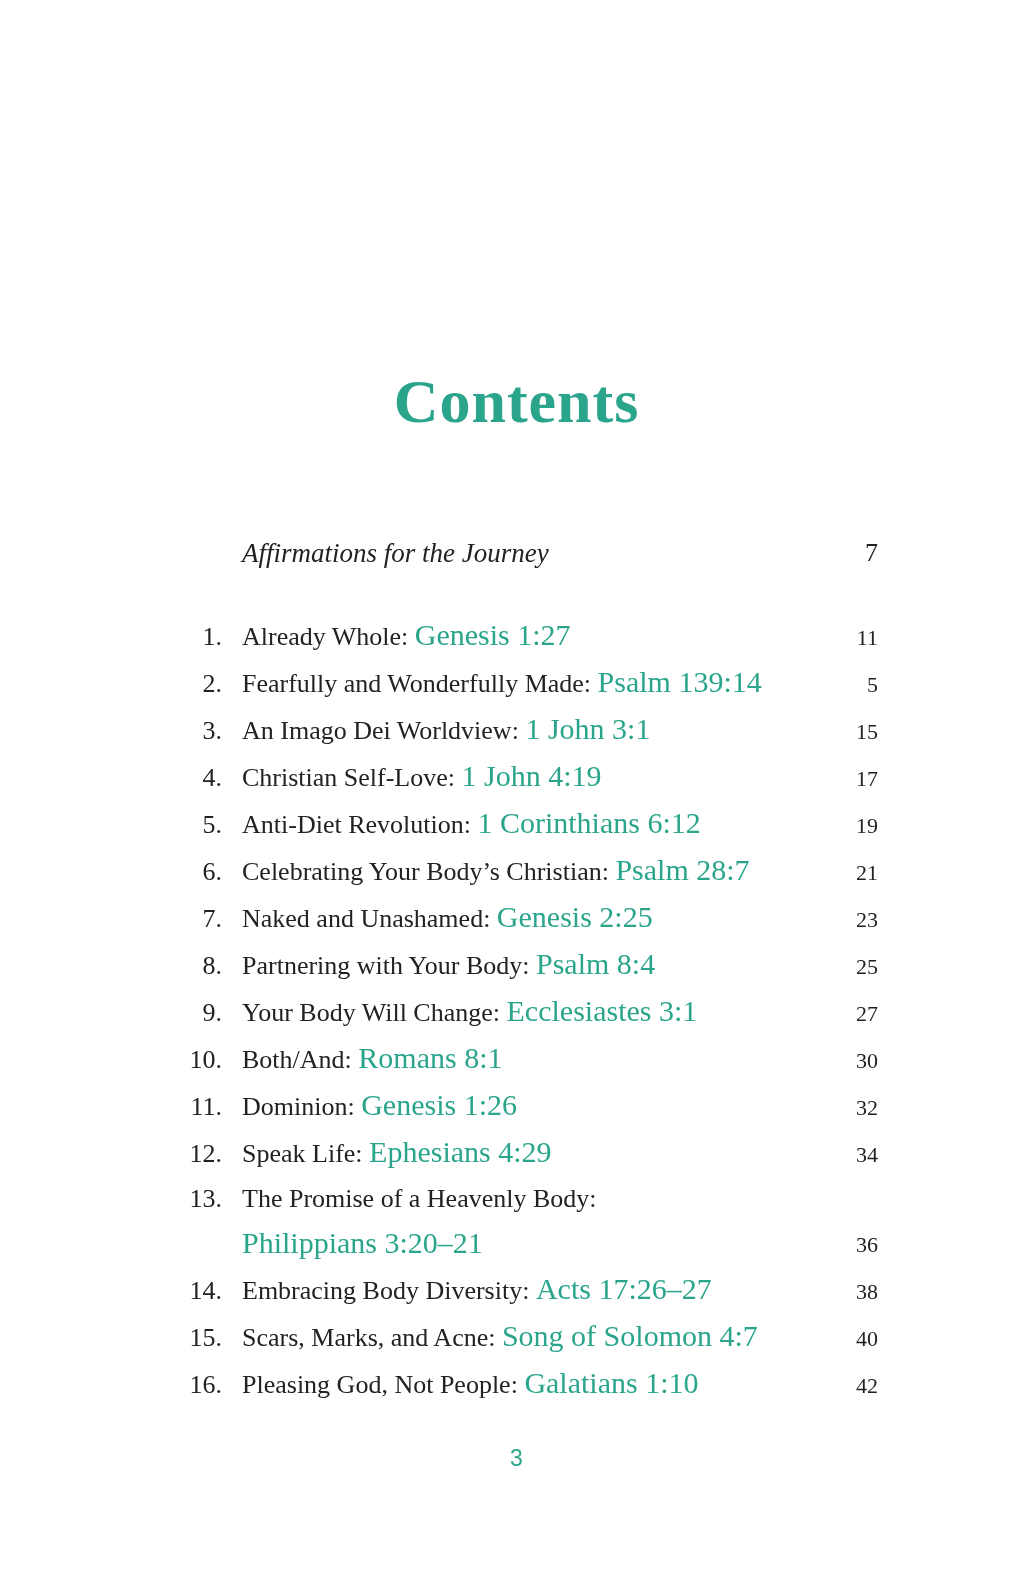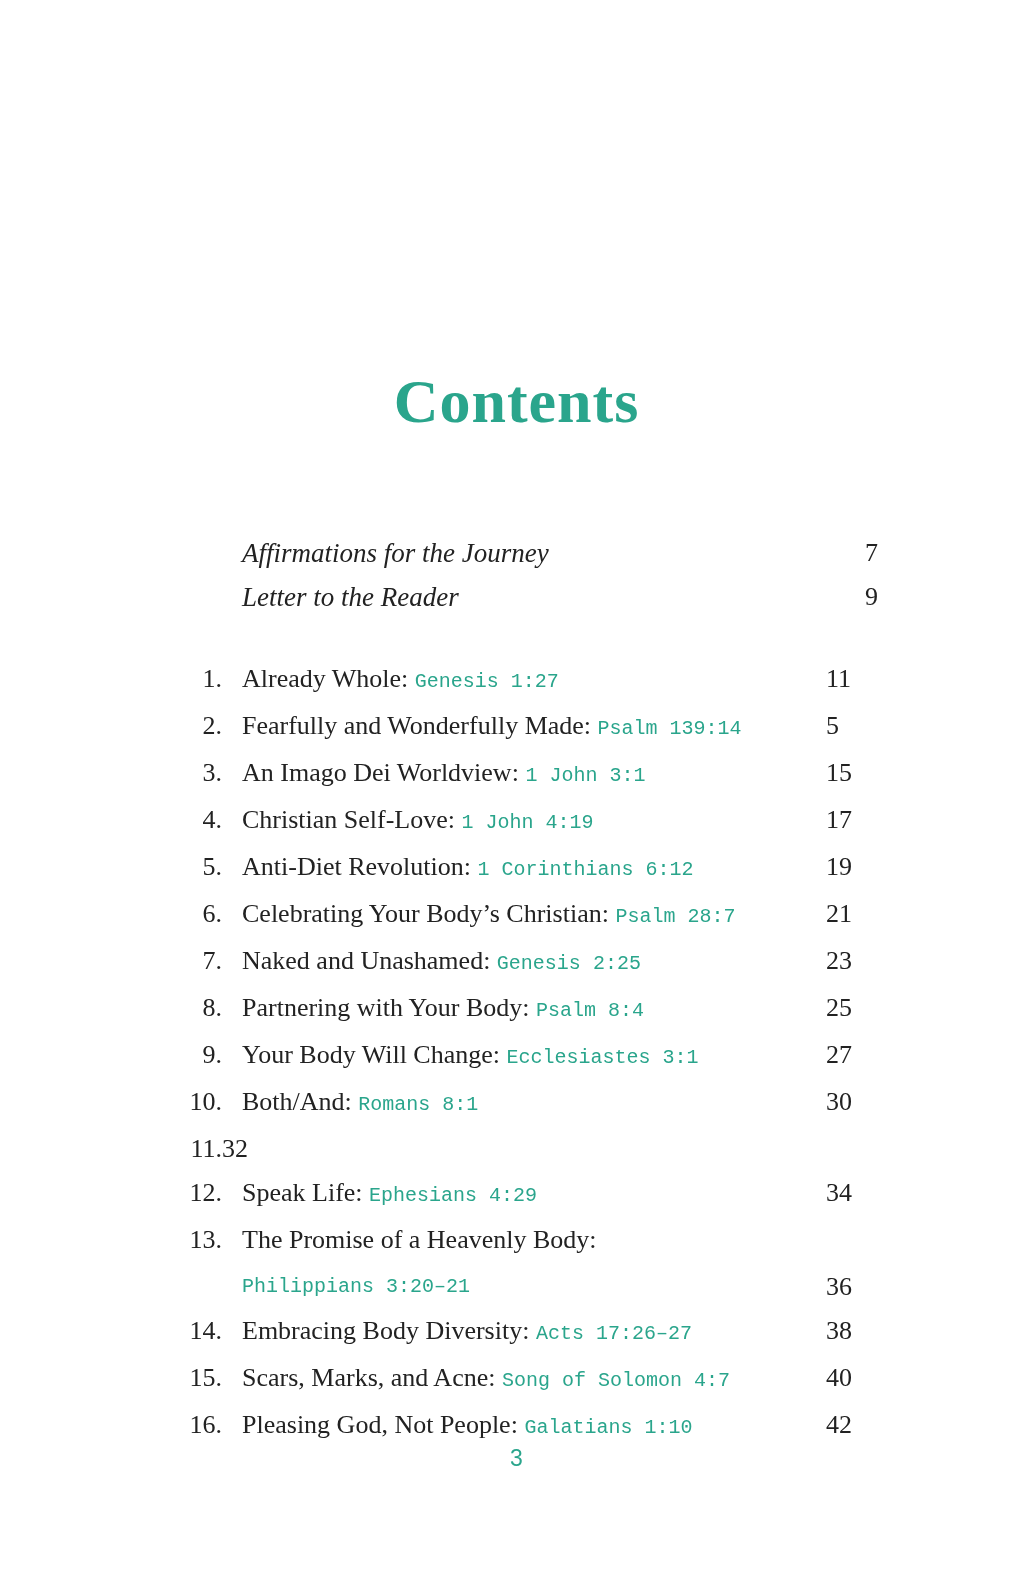--- a/index.html
+++ b/index.html
@@ -71,26 +71,27 @@
     padding-left:20px;
     font-size:26px;
   }
   .entry-title{
     font-family:"Liberation Serif", serif;
     font-size:26px;
     color:var(--ink);
     text-align:center;
   }
   .entry-ref{
-    font-family:Liberation Mono, monospace;
-    font-size:20px;
+    font-family:Liberation Serif, serif;
+    font-size:30px;
     color:var(--teal);
   }
   .entry-page{
-    font-size:26px;
+    font-size:22px;
+    text-align:right;
     min-width:52px;
     flex:0 0 auto;
   }
   .entry-row.two-line{
     align-items:stretch;
   }
   .entry-row.two-line .entry-num{
     align-self:flex-start;
   }
   .entry-row.two-line .entry-page{
@@ -115,24 +116,20 @@
 
   <h1 class="page-title">Contents</h1>
 
   <div class="toc">
     <div class="front-matter" id="front-matter">
   <div class="fm-row">
     <span class="fm-title">Affirmations for the Journey</span>
     <span class="fm-page">7</span>
   </div>
 
-  <div class="fm-row">
-    <span class="fm-title">Letter to the Reader</span>
-    <span class="fm-page">9</span>
-  </div>
 </div>
     <div class="entries" id="entries">
   <div class="entry-row">
     <span class="entry-num">1.</span>
     <span class="entry-main">
       <span class="entry-title">Already Whole:</span><span class="entry-sep"> </span><span class="entry-ref">Genesis 1:27</span>
     </span>
     <span class="entry-page">11</span>
   </div>
 
@@ -203,20 +200,23 @@
   <div class="entry-row">
     <span class="entry-num">10.</span>
     <span class="entry-main">
       <span class="entry-title">Both/And:</span><span class="entry-sep"> </span><span class="entry-ref">Romans 8:1</span>
     </span>
     <span class="entry-page">30</span>
   </div>
 
   <div class="entry-row">
     <span class="entry-num">11.</span>
+    <span class="entry-main">
+      <span class="entry-title">Dominion:</span><span class="entry-sep"> </span><span class="entry-ref">Genesis 1:26</span>
+    </span>
     <span class="entry-page">32</span>
   </div>
 
   <div class="entry-row">
     <span class="entry-num">12.</span>
     <span class="entry-main">
       <span class="entry-title">Speak Life:</span><span class="entry-sep"> </span><span class="entry-ref">Ephesians 4:29</span>
     </span>
     <span class="entry-page">34</span>
   </div>

